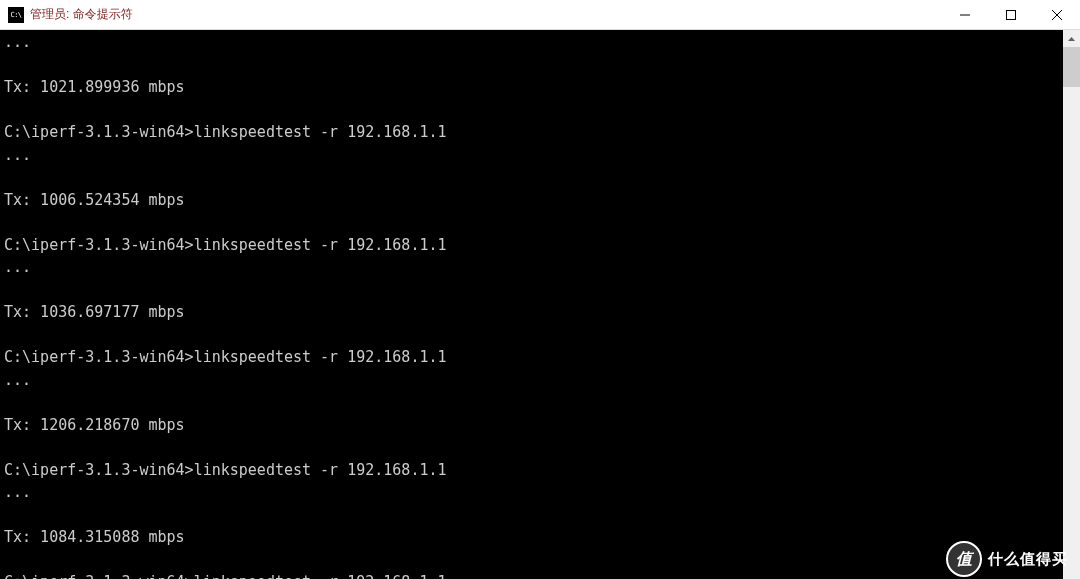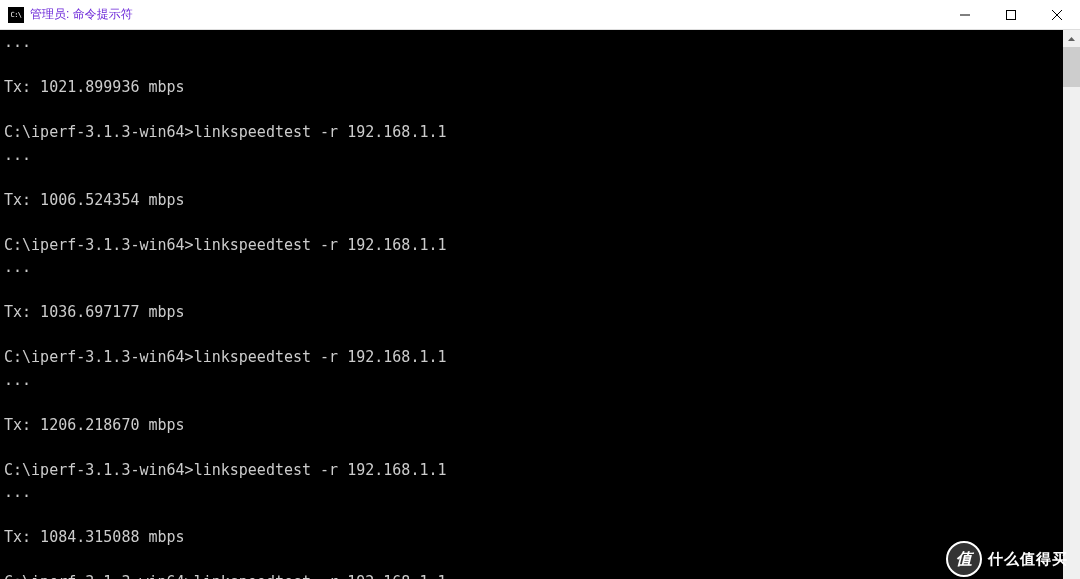--- a/index.html
+++ b/index.html
@@ -35,21 +35,21 @@
       display: inline-flex;
       align-items: center;
       justify-content: center;
       font-size: 7px;
       color: #fff;
       font-family: monospace;
       letter-spacing: -0.5px;
     }
     .titlebar-title {
       font-size: 12px;
-      color: #6d28d9;
+      color: #7f1d1d;
       flex: 1;
     }
     .titlebar-controls {
       display: flex;
       height: 100%;
     }
     .titlebar-btn {
       width: 46px;
       height: 100%;
       display: flex;

